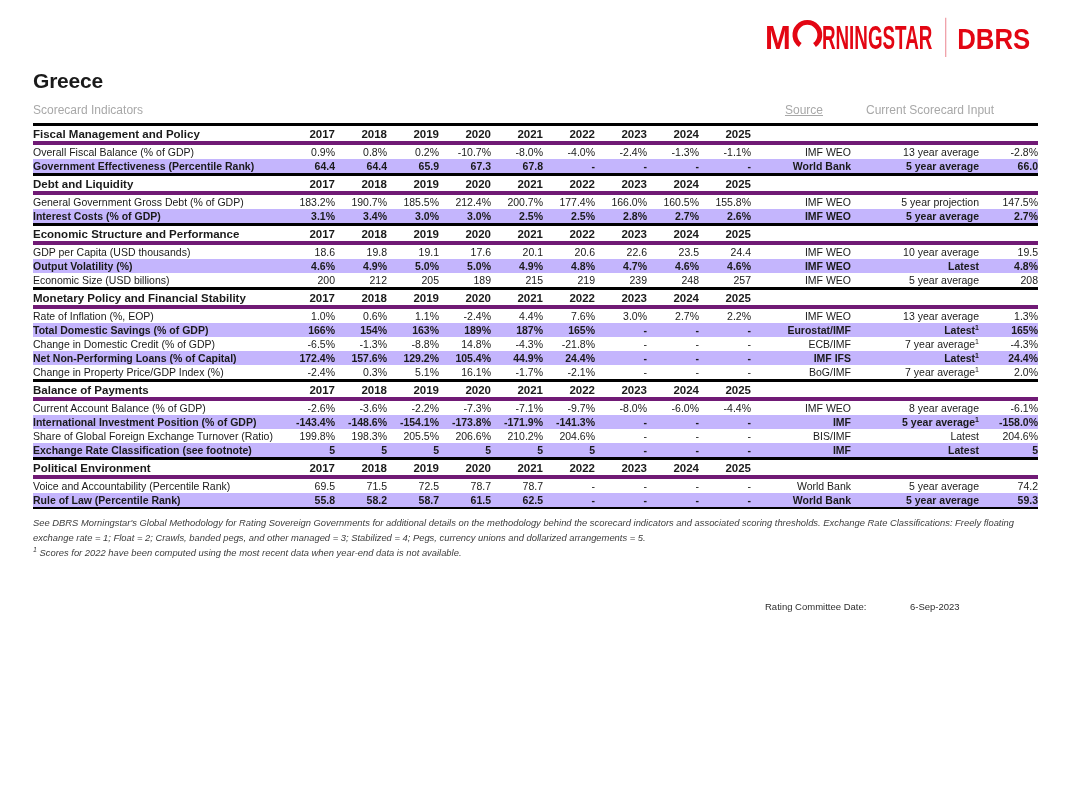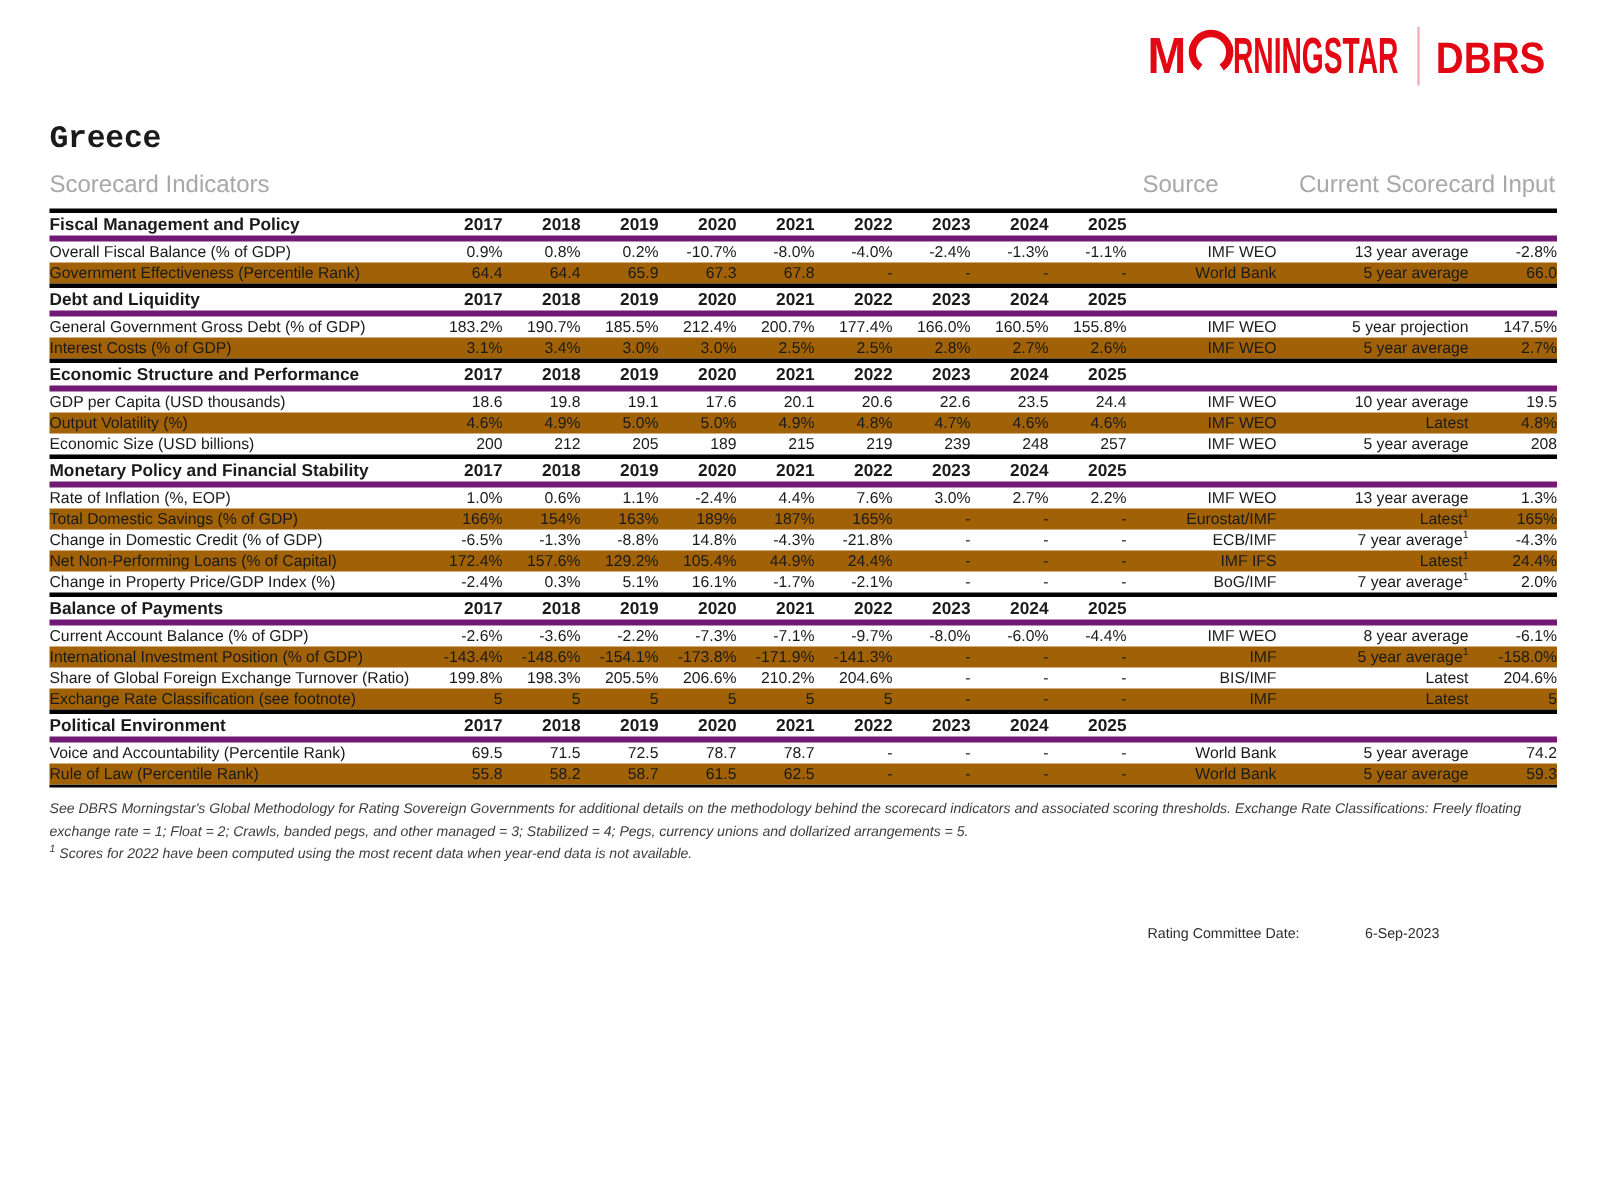--- a/index.html
+++ b/index.html
@@ -5,44 +5,44 @@
   * { margin: 0; padding: 0; box-sizing: border-box; }
   html, body { background: #ffffff; }
   body { font-family: "Liberation Sans", sans-serif; color: #1a1a1a; }
   .page {
     width: 1070px; height: 785px; background: #fff;
     position: relative; padding: 0 32px 0 33px; overflow: hidden;
   }
   
   .logo-row { display: flex; justify-content: flex-end; padding-top: 14px; padding-right: 6px; height: 62px; }
   
-  .page-title { font-size: 21px; font-weight: bold; letter-spacing: -0.2px; margin-top: 20px; font-family: Liberation Mono, monospace; }
+  .page-title { font-size: 21px; font-weight: bold; letter-spacing: -0.2px; margin-top: 7px; }
   .subhead-row {
     display: grid;
     grid-template-columns: 250px 468px 100px 15px 172px;
     align-items: end;
     margin-top: 10px; padding-bottom: 6px;
-    color: #a8a8a8; font-size: 16px;
-  }
-  .subhead-source { text-align: center; padding-right: 28px; }
+    color: #a8a8a8; font-size: 12px;
+  }
+  .subhead-source { text-align: right; padding-right: 28px; text-decoration: underline; }
   
   .scorecard-table { border-bottom: 2px solid #000; }
   .row {
     display: grid;
     grid-template-columns: 250px repeat(9, 52px) 100px 15px 113px 59px;
     align-items: center;
   }
   .section-row {
     border-top: 3px solid #000;
     border-bottom: 4px solid #701a75;
     height: 22px;
     font-weight: bold; font-size: 11.5px;
   }
   .data-row { height: 14px; font-size: 10.5px; }
-  .data-row.alt { background: #a16207; }
+  .data-row.alt { background: #c4b5fd; font-weight: bold; }
   .cell { white-space: nowrap; }
   .label-cell { text-align: left; }
   .num-cell { text-align: right; }
   .source-cell { text-align: right; }
   .input-desc-cell { text-align: right; }
   sup { font-size: 7px; vertical-align: super; line-height: 0; }
   
   .footnote {
     margin-top: 7px;
     font-style: italic;

